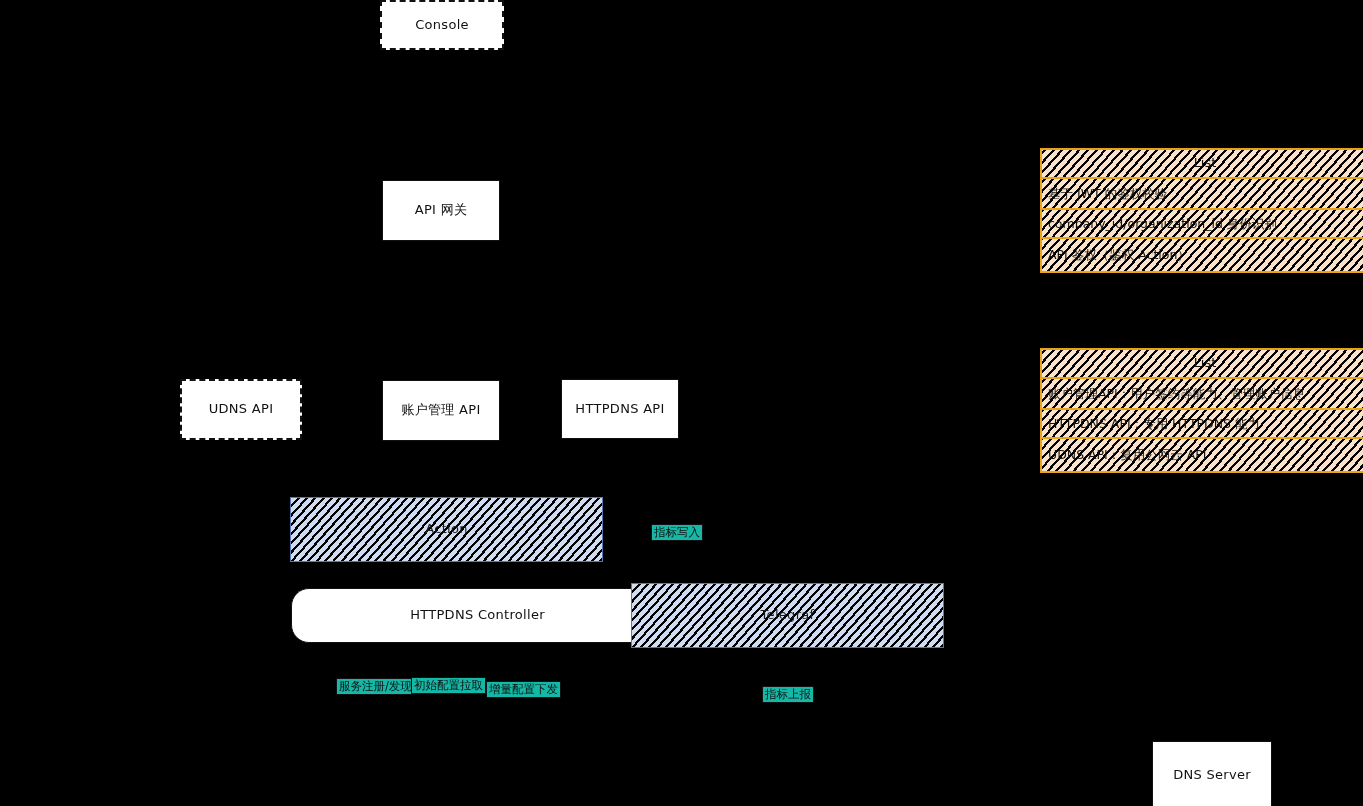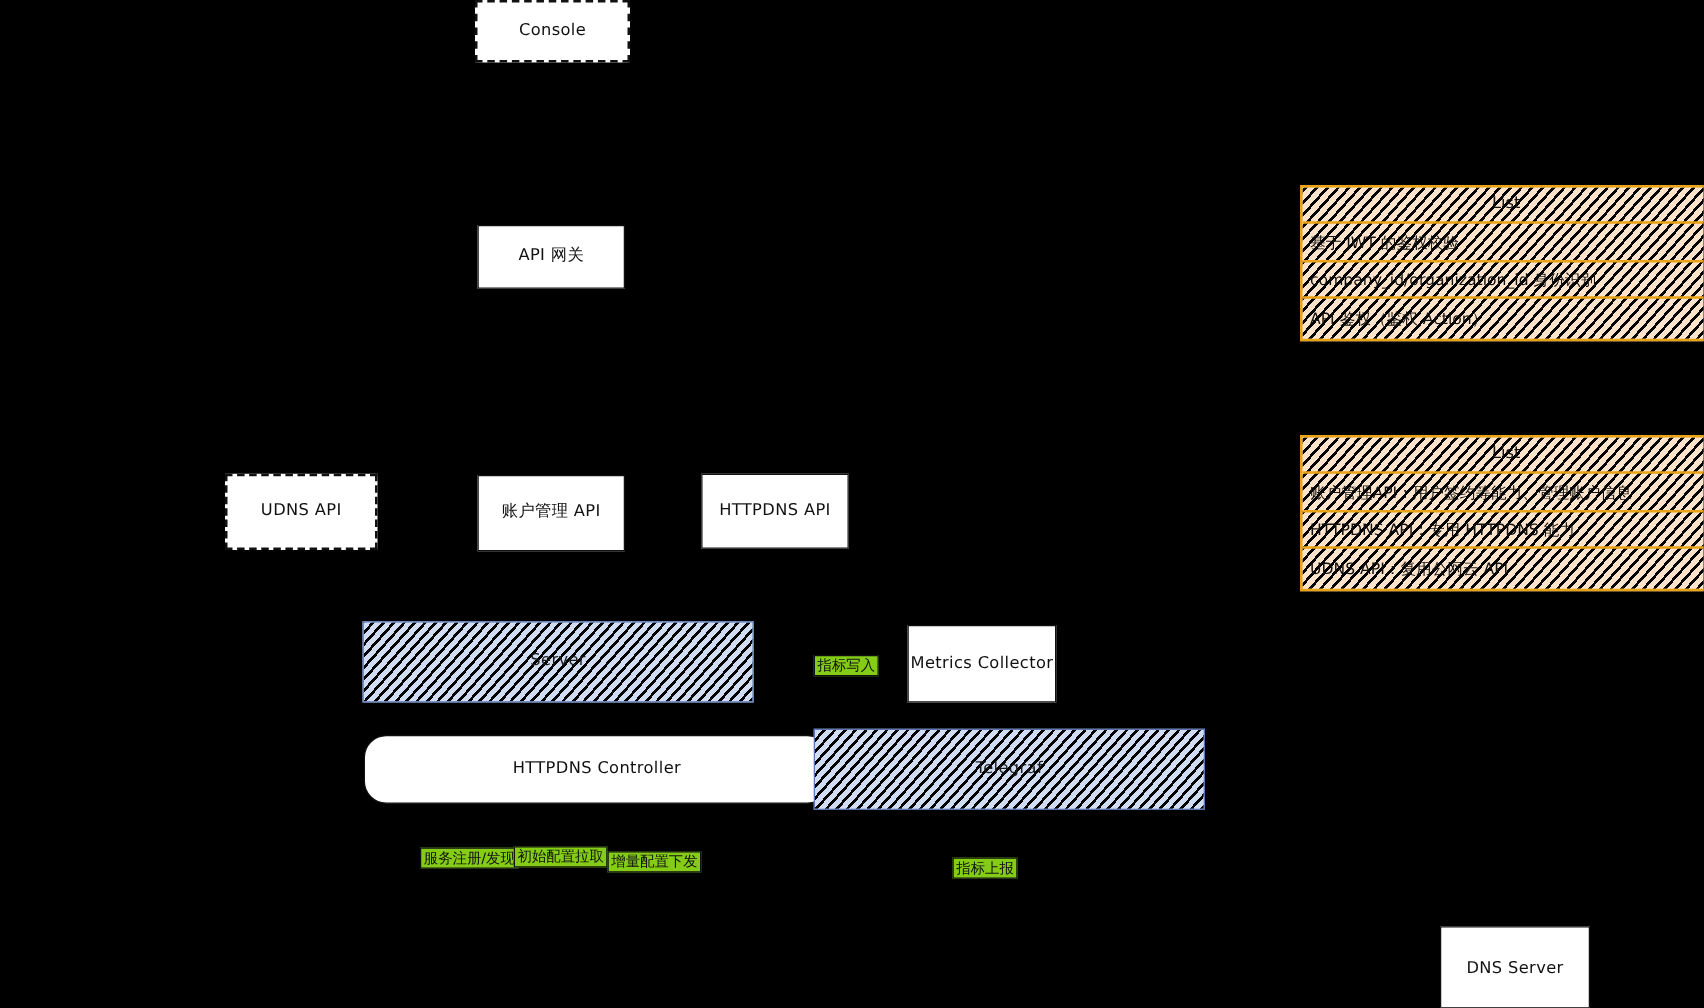--- a/index.html
+++ b/index.html
@@ -94,69 +94,66 @@
     padding-left: 6px;
   }
   .listbox .row .txt {
     background: rgba(251,227,203,0.0);
     white-space: nowrap;
   }
 
   
   .edge-label {
     position: absolute;
-    background: #84cc16;
+    background: #14b8a6;
     color: #111111;
     border: 1px solid #111111;
     font-size: 11.5px;
     line-height: 1.15;
     padding: 1px 2px;
     white-space: nowrap;
   }
 
   .node-label { pointer-events: none; }
 </style>
 </head>
 <body>
 
 <div id="canvas">
 
   <div class="node dashed" style="left:380px; top:0px; width:124px; height:50px;">
     <span class="node-label">Console</span>
   </div>
 
-  <div class="node shadow" style="left:382px; top:180px; width:118px; height:51px;">
+  <div class="node shadow" style="left:382px; top:180px; width:118px; height:61px;">
     <span class="node-label">API 网关</span>
   </div>
 
   <div class="node dashed" style="left:180px; top:379px; width:122px; height:61px;">
     <span class="node-label">UDNS API</span>
   </div>
 
   <div class="node shadow" style="left:382px; top:380px; width:118px; height:61px;">
     <span class="node-label">账户管理 API</span>
   </div>
 
   <div class="node shadow" style="left:561px; top:379px; width:118px; height:60px;text-align:center;">
     <span class="node-label">HTTPDNS API</span>
   </div>
 
   <div class="node hatch-blue" style="left:290px; top:497px; width:313px; height:65px;">
-    <span class="node-label">Server</span>
-  </div>
-
-  <div class="node shadow" style="left:726px; top:500px; width:119px; height:62px;">
-    <span class="node-label">Metrics Collector</span>
-  </div>
+    <span class="node-label">Action</span>
+  </div>
+
 
   <div class="node shadow" style="left:291px; top:588px; width:373px; height:55px;border-radius:18px;">
     <span class="node-label">HTTPDNS Controller</span>
   </div>
 
-  <div class="node hatch-blue" style="left:631px; top:583px; width:313px; height:65px;margin-left:20px;">
+  <div class="node hatch-blue" style="left:631px; top:583px; width:313px; height:65px;">
     <span class="node-label">Telegraf</span>
   </div>
 
 
   <div class="node shadow" style="left:1152px; top:741px; width:120px; height:69px;">
     <span class="node-label">DNS Server</span>
   </div>
 
   <div class="listbox" style="left:1040px; top:148px; width:330px; height:125px;">
     <div class="row header" style="height:30px;">

